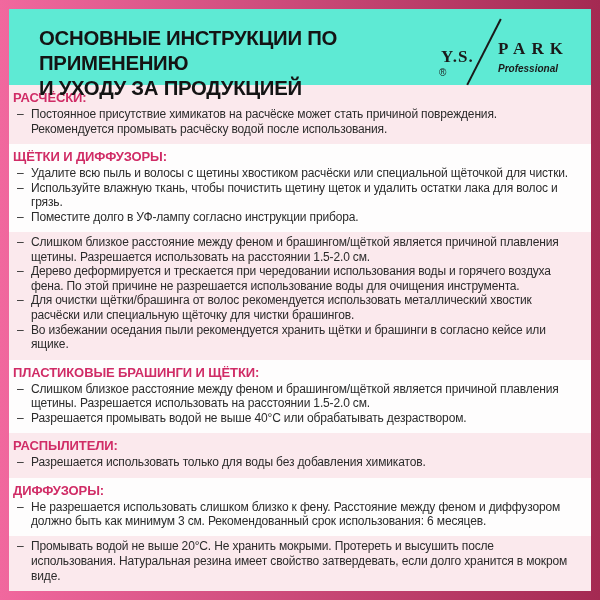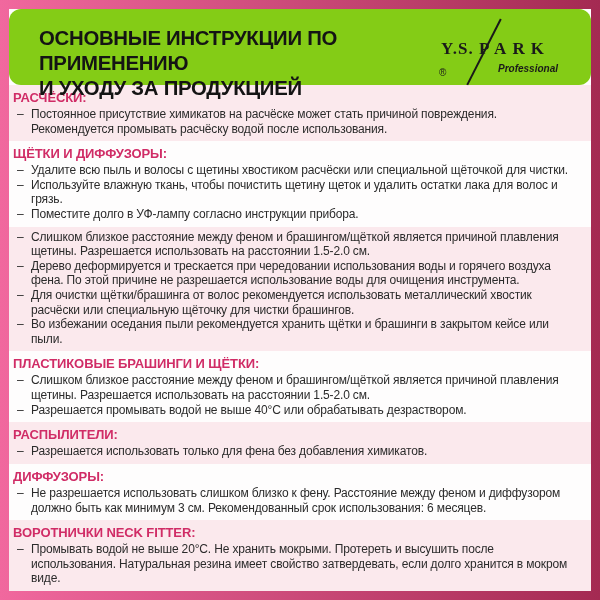--- a/index.html
+++ b/index.html
@@ -8,31 +8,31 @@
     width:600px;height:600px;box-sizing:border-box;
     background:linear-gradient(to right,#f1689e,#a42a52);
     padding:9px;
   }
   .content{
     width:100%;height:100%;box-sizing:border-box;
     background:#fefdfd;display:flex;flex-direction:column;overflow:hidden;
   }
   
   .header{
-    background:#84cc16;display:flex;justify-content:flex-start;
-    padding:16px 14px 6px 30px;height:76px;box-sizing:border-box;flex:0 0 auto;border-radius:12px;
+    background:#5eead4;display:flex;justify-content:flex-start;
+    padding:16px 14px 6px 30px;height:76px;box-sizing:border-box;flex:0 0 auto;
   }
   .title{
     font-size:21px;font-weight:bold;line-height:25px;color:#141414;
     letter-spacing:-0.3px;transform:scaleX(0.97);transform-origin:left center;
   }
   
   .logo{position:relative;width:138px;height:58px;flex:0 0 auto;color:#1a1a1a;}
-  .logo .ys{position:absolute;left:2px;top:14px;font-family:"Liberation Serif",serif;font-weight:bold;font-size:17px;letter-spacing:1px;}
-  .logo .park{position:absolute;left:40px;top:14px;font-family:"Liberation Serif",serif;font-weight:bold;font-size:17px;letter-spacing:6px;}
+  .logo .ys{position:absolute;left:2px;top:22px;font-family:"Liberation Serif",serif;font-weight:bold;font-size:17px;letter-spacing:1px;}
+  .logo .park{position:absolute;left:59px;top:14px;font-family:"Liberation Serif",serif;font-weight:bold;font-size:17px;letter-spacing:6px;}
   .logo .slash{position:absolute;left:44px;top:-10px;width:2.4px;height:74px;background:#1a1a1a;transform:rotate(27deg);transform-origin:center;}
   .logo .prof{position:absolute;right:19px;top:38px;font-size:10px;font-weight:bold;font-style:italic;}
   .logo .reg{position:absolute;left:0px;top:42px;font-size:10px;}
   
   .sections{flex:1 1 auto;display:flex;flex-direction:column;}
   .section{padding:3px 18px 4px 4px;flex:1 0 auto;}
   .section.pink{background:#fbe9ed;}
   .section.white{background:#fefdfd;}
   .section-title{
     color:#d02c66;font-weight:bold;font-size:13px;line-height:17px;
@@ -105,21 +105,21 @@
     <span class="txt">Дерево деформируется и трескается при чередовании использования воды и горячего воздуха фена. По этой причине не разрешается использование воды для очищения инструмента.</span>
   </div>
 
   <div class="bullet">
     <span class="dash">–</span>
     <span class="txt">Для очистки щётки/брашинга от волос рекомендуется использовать металлический хвостик расчёски или специальную щёточку для чистки брашингов.</span>
   </div>
 
   <div class="bullet">
     <span class="dash">–</span>
-    <span class="txt">Во избежании оседания пыли рекомендуется хранить щётки и брашинги в закрытом кейсе или пыли.</span>
+    <span class="txt">Во избежании оседания пыли рекомендуется хранить щётки и брашинги в согласно кейсе или ящике.</span>
   </div>
 </div>
   </div>
 
   <div class="section white">
     <div class="section-title">ПЛАСТИКОВЫЕ БРАШИНГИ И ЩЁТКИ:</div>
     <div class="bullets">
   <div class="bullet">
     <span class="dash">–</span>
     <span class="txt">Слишком близкое расстояние между феном и брашингом/щёткой является причиной плавления щетины. Разрешается использовать на расстоянии 1.5-2.0 см.</span>
@@ -130,37 +130,36 @@
     <span class="txt">Разрешается промывать водой не выше 40°C или обрабатывать дезраствором.</span>
   </div>
 </div>
   </div>
 
   <div class="section pink">
     <div class="section-title">РАСПЫЛИТЕЛИ:</div>
     <div class="bullets">
   <div class="bullet">
     <span class="dash">–</span>
-    <span class="txt">Разрешается использовать только для фена без добавления химикатов.</span>
+    <span class="txt">Разрешается использовать только для воды без добавления химикатов.</span>
   </div>
 </div>
   </div>
 
   <div class="section white">
     <div class="section-title">ДИФФУЗОРЫ:</div>
     <div class="bullets">
   <div class="bullet">
     <span class="dash">–</span>
     <span class="txt">Не разрешается использовать слишком близко к фену. Расстояние между феном и диффузором должно быть как минимум 3 см. Рекомендованный срок использования: 6 месяцев.</span>
   </div>
 </div>
   </div>
 
   <div class="section pink">
-    <div class="section-title">ВОРОТНИЧКИ NECK FITTER:</div>
     <div class="bullets">
   <div class="bullet">
     <span class="dash">–</span>
     <span class="txt">Промывать водой не выше 20°C. Не хранить мокрыми. Протереть и высушить после использования. Натуральная резина имеет свойство затвердевать, если долго хранится в мокром виде.</span>
   </div>
 
 </div>
   </div>
 
 </div>

